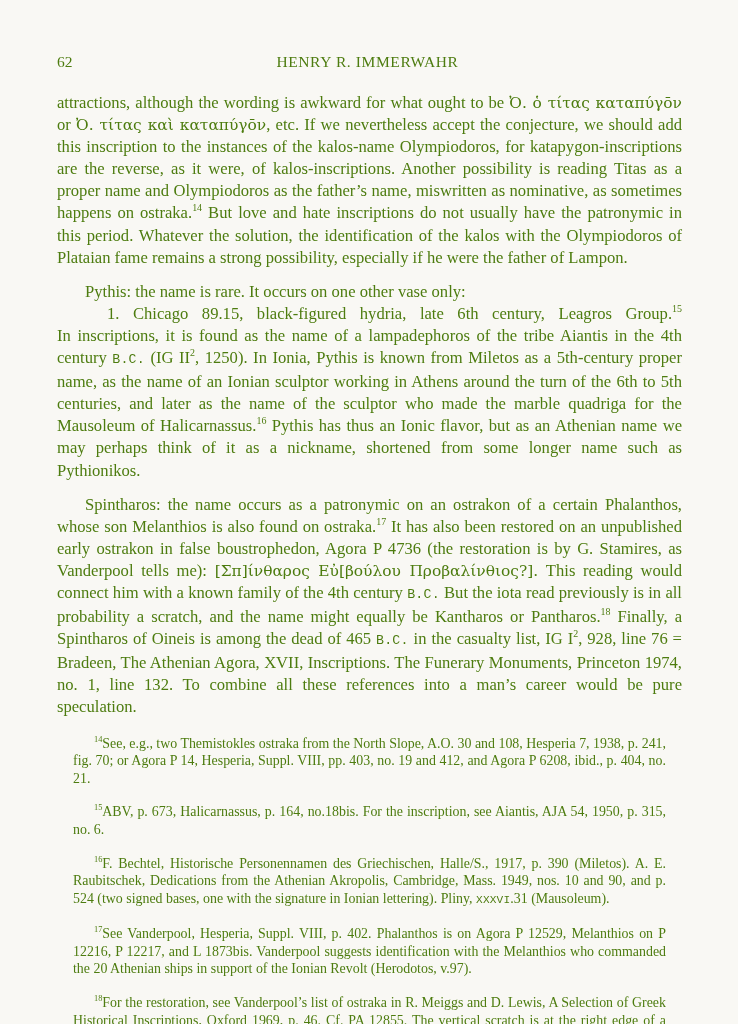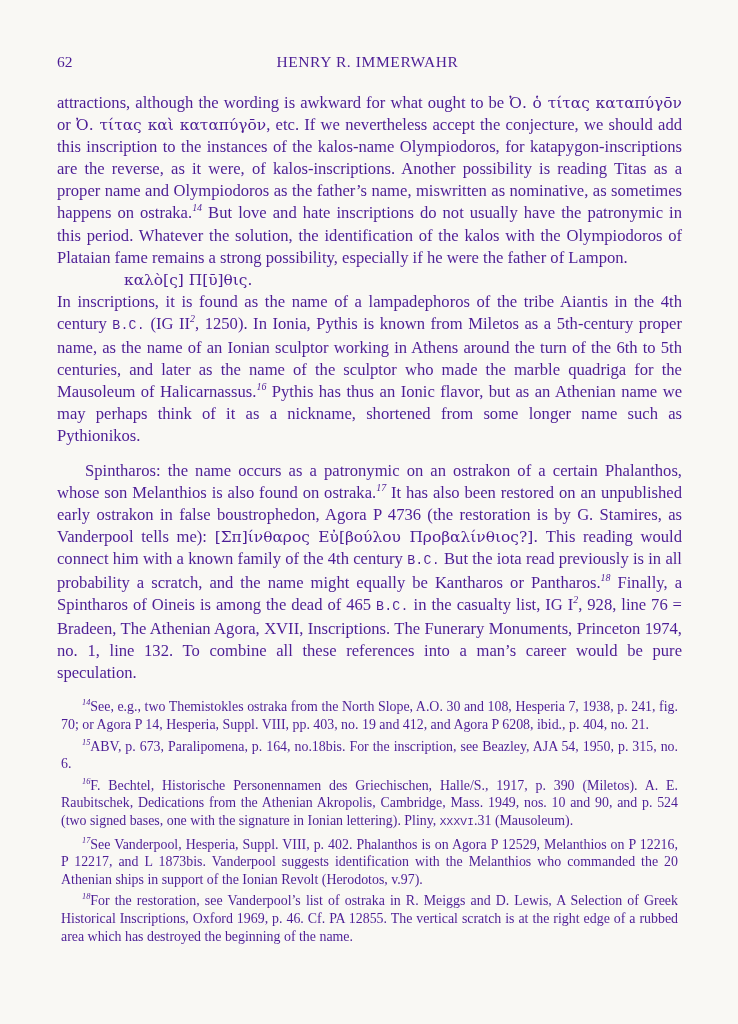--- a/index.html
+++ b/index.html
@@ -60,44 +60,44 @@
   .it { }
   .gr {
     font-family: "DejaVu Serif", serif;
     font-size: 0.93em;
   }
   .sc { font-size: 0.8em; letter-spacing: 0.2px; font-family: Liberation Mono, monospace; }
   sup.sup {
     font-size: 0.6em;
     line-height: 0;
     vertical-align: super;
-    font-style: italic;
   }
   .footnotes {
     margin-top: 14px;
     font-size: 13.9px;
     line-height: 17.6px;
     text-align: justify;
   }
-  .fn { text-indent: 21px; margin: 4px; }
+  .fn { text-indent: 21px; margin: 16px; }
 </style>
 </head>
 <body>
 
-<div class="page" style="background: rgb(249, 248, 244); color: #4c1d95;">
+<div class="page" style="background: rgb(249, 248, 244); color: #4d7c0f;">
   <header class="running-header">
     <span class="page-number">62</span>
     <span class="running-head">HENRY R. IMMERWAHR</span>
   </header>
   <main class="body-text" id="body-container">
       <p class="para"><span class="">attractions, although the wording is awkward for what ought to be </span><span class="gr">Ὀ. ὁ τίτας καταπύγōν</span><span class=""> or </span><span class="gr">Ὀ. τίτας καὶ καταπύγōν</span><span class="">, etc. If we nevertheless accept the conjecture, we should add this inscription to the instances of the </span><span class="it">kalos</span><span class="">-name Olympiodoros, for </span><span class="it">katapygon</span><span class="">-inscriptions are the reverse, as it were, of </span><span class="it">kalos</span><span class="">-inscriptions. Another possibility is reading Titas as a proper name and Olympiodoros as the father’s name, miswritten as nominative, as sometimes happens on ostraka.</span><sup class="sup">14</sup><span class=""> But love and hate inscriptions do not usually have the patronymic in this period. Whatever the solution, the identification of the </span><span class="it">kalos</span><span class=""> with the Olympiodoros of Plataian fame remains a strong possibility, especially if he were the father of Lampon.</span></p>
-      <p class="para greek-line"><span class="gr">καλὸ[ς] Π[ῦ]θις.</span></p>
+      <p class="para indent spaced"><span class="it">Pythis</span><span class="">: the name is rare. It occurs on one other vase only:</span></p>
+      <p class="para list"><span class="">1. Chicago 89.15, black-figured hydria, late 6th century, Leagros Group.</span><sup class="sup">15</sup></p>
       <p class="para"><span class="">In inscriptions, it is found as the name of a </span><span class="it">lampadephoros</span><span class=""> of the tribe Aiantis in the 4th century </span><span class="sc">B.C.</span><span class=""> (</span><span class="it">IG</span><span class=""> II</span><sup class="sup">2</sup><span class="">, 1250). In Ionia, Pythis is known from Miletos as a 5th-century proper name, as the name of an Ionian sculptor working in Athens around the turn of the 6th to 5th centuries, and later as the name of the sculptor who made the marble quadriga for the Mausoleum of Halicarnassus.</span><sup class="sup">16</sup><span class=""> Pythis has thus an Ionic flavor, but as an Athenian name we may perhaps think of it as a nickname, shortened from some longer name such as Pythionikos.</span></p>
       <p class="para indent spaced"><span class="it">Spintharos</span><span class="">: the name occurs as a patronymic on an ostrakon of a certain Phalanthos, whose son Melanthios is also found on ostraka.</span><sup class="sup">17</sup><span class=""> It has also been restored on an unpublished early ostrakon in false boustrophedon, Agora P 4736 (the restoration is by G. Stamires, as Vanderpool tells me): </span><span class="gr">[Σπ]ίνθαρος Εὐ[βούλου Προβαλίνθιος?].</span><span class=""> This reading would connect him with a known family of the 4th century </span><span class="sc">B.C.</span><span class=""> But the iota read previously is in all probability a scratch, and the name might equally be Kantharos or Pantharos.</span><sup class="sup">18</sup><span class=""> Finally, a Spintharos of Oineis is among the dead of 465 </span><span class="sc">B.C.</span><span class=""> in the casualty list, </span><span class="it">IG</span><span class=""> I</span><sup class="sup">2</sup><span class="">, 928, line 76 = Bradeen, </span><span class="it">The Athenian Agora</span><span class="">, XVII, </span><span class="it">Inscriptions. The Funerary Monuments</span><span class="">, Princeton 1974, no. 1, line 132. To combine all these references into a man’s career would be pure speculation.</span></p>
     </main>
   <footer class="footnotes" id="footnotes-container">
       <p class="fn"><sup class="sup">14</sup><span class="">See, e.g., two Themistokles ostraka from the North Slope, A.O. 30 and 108, </span><span class="it">Hesperia</span><span class=""> 7, 1938, p. 241, fig. 70; or Agora P 14, </span><span class="it">Hesperia</span><span class="">, Suppl. VIII, pp. 403, no. 19 and 412, and Agora P 6208, </span><span class="it">ibid.</span><span class="">, p. 404, no. 21.</span></p>
-      <p class="fn"><sup class="sup">15</sup><span class="it">ABV</span><span class="">, p. 673, </span><span class="it">Paralipomena</span><span class="">, p. 164, no.18</span><span class="it">bis</span><span class="">. For the inscription, see Beazley, </span><span class="it">AJA</span><span class=""> 54, 1950, p. 315, no. 6.</span></p>
+      <p class="fn"><sup class="sup">15</sup><span class="it">ABV</span><span class="">, p. 673, </span><span class="it">Halicarnassus</span><span class="">, p. 164, no.18</span><span class="it">bis</span><span class="">. For the inscription, see Aiantis, </span><span class="it">AJA</span><span class=""> 54, 1950, p. 315, no. 6.</span></p>
       <p class="fn"><sup class="sup">16</sup><span class="">F. Bechtel, </span><span class="it">Historische Personennamen des Griechischen</span><span class="">, Halle/S., 1917, p. 390 (Miletos). A. E. Raubitschek, </span><span class="it">Dedications from the Athenian Akropolis</span><span class="">, Cambridge, Mass. 1949, nos. 10 and 90, and p. 524 (two signed bases, one with the signature in Ionian lettering). Pliny, </span><span class="sc">XXXVI</span><span class="">.31 (Mausoleum).</span></p>
       <p class="fn"><sup class="sup">17</sup><span class="">See Vanderpool, </span><span class="it">Hesperia</span><span class="">, Suppl. VIII, p. 402. Phalanthos is on Agora P 12529, Melanthios on P 12216, P 12217, and L 1873</span><span class="it">bis</span><span class="">. Vanderpool suggests identification with the Melanthios who commanded the 20 Athenian ships in support of the Ionian Revolt (Herodotos, v.97).</span></p>
       <p class="fn"><sup class="sup">18</sup><span class="">For the restoration, see Vanderpool’s list of ostraka in R. Meiggs and D. Lewis, </span><span class="it">A Selection of Greek Historical Inscriptions</span><span class="">, Oxford 1969, p. 46. Cf. </span><span class="it">PA</span><span class=""> 12855. The vertical scratch is at the right edge of a rubbed area which has destroyed the beginning of the name.</span></p>
     </footer>
 </div>
 
 </body></html>

